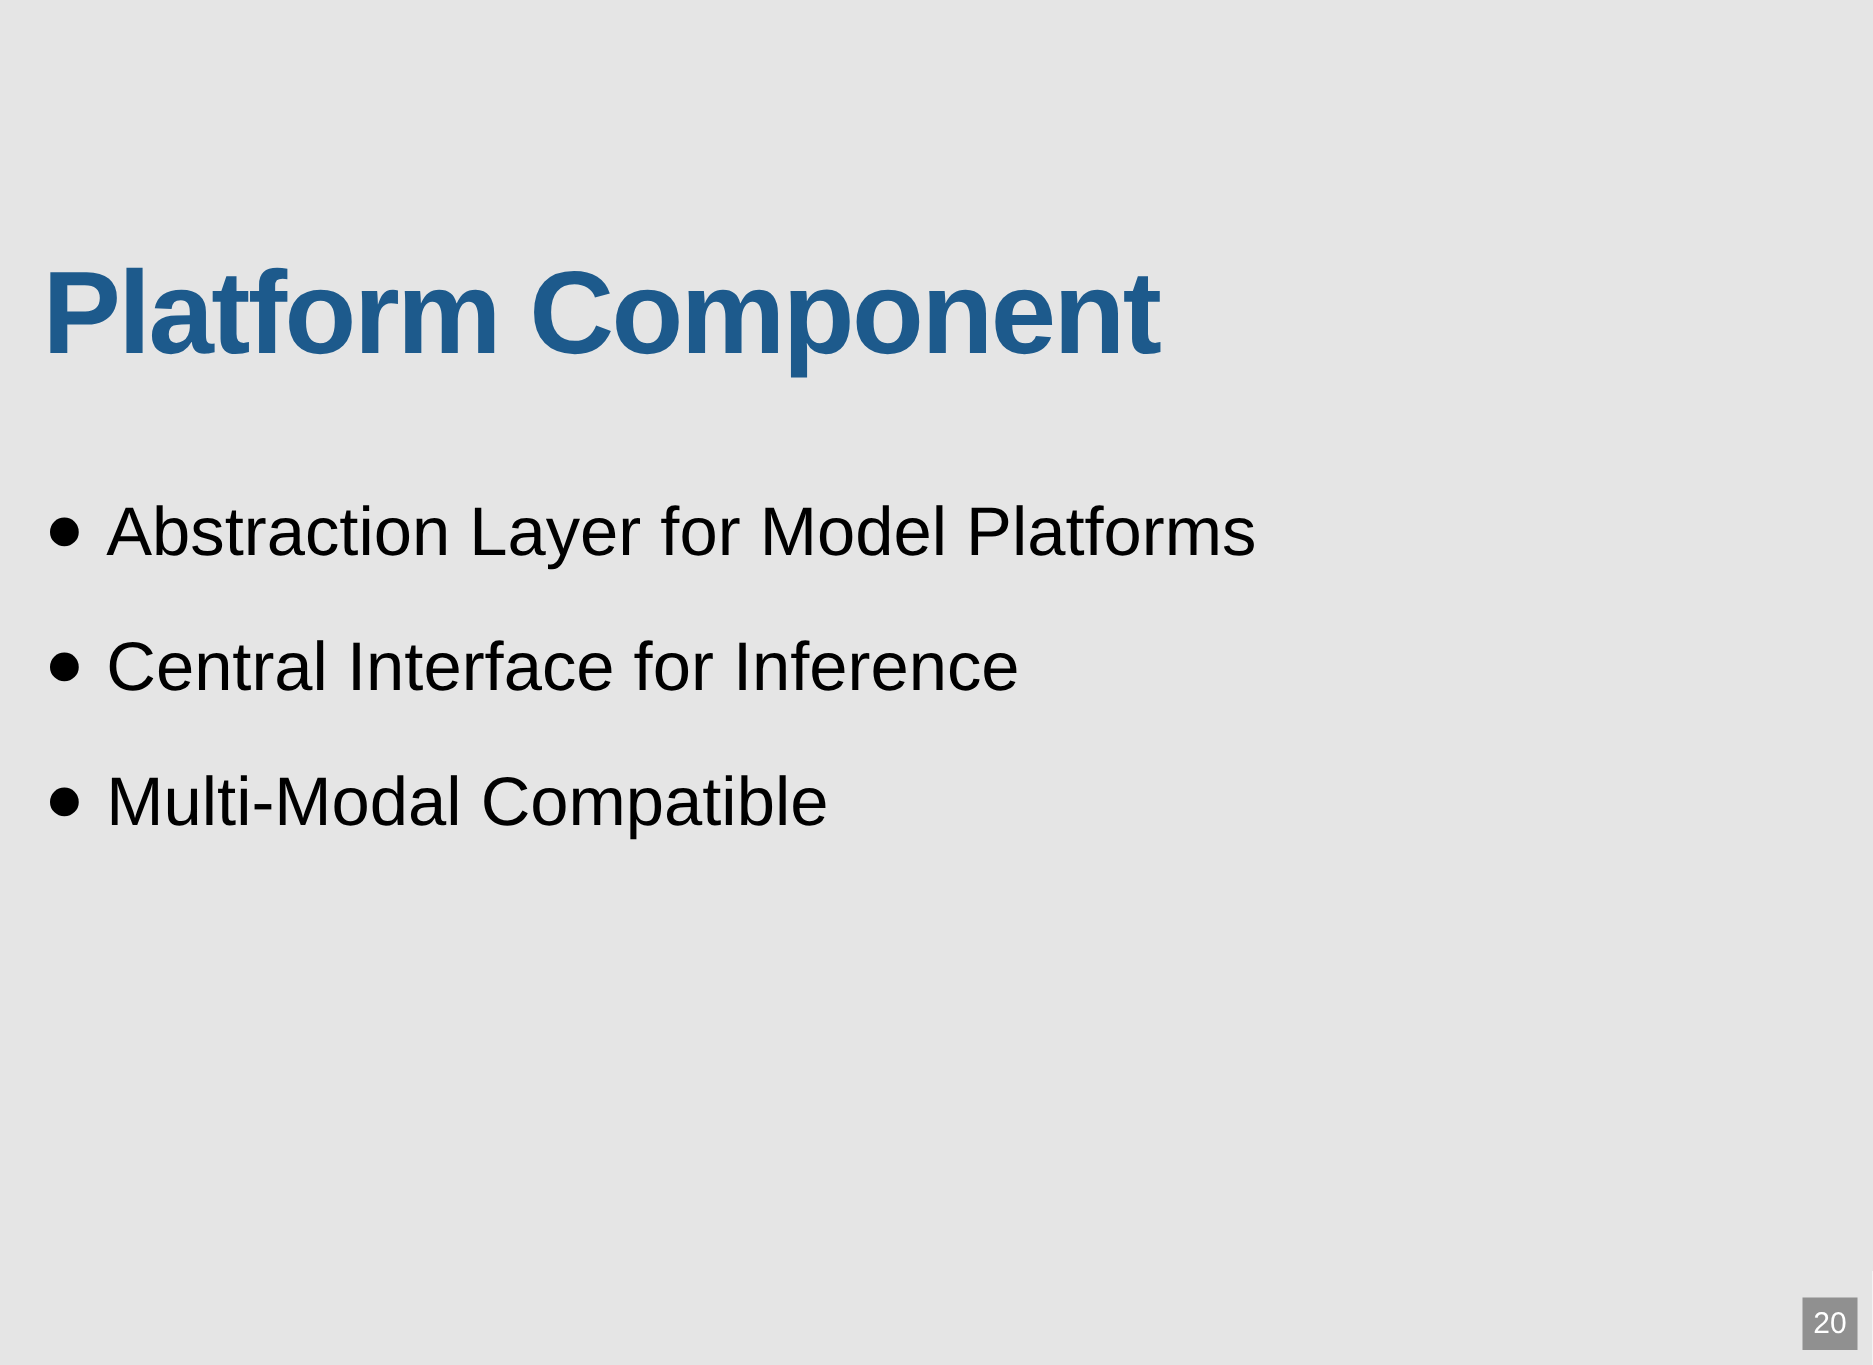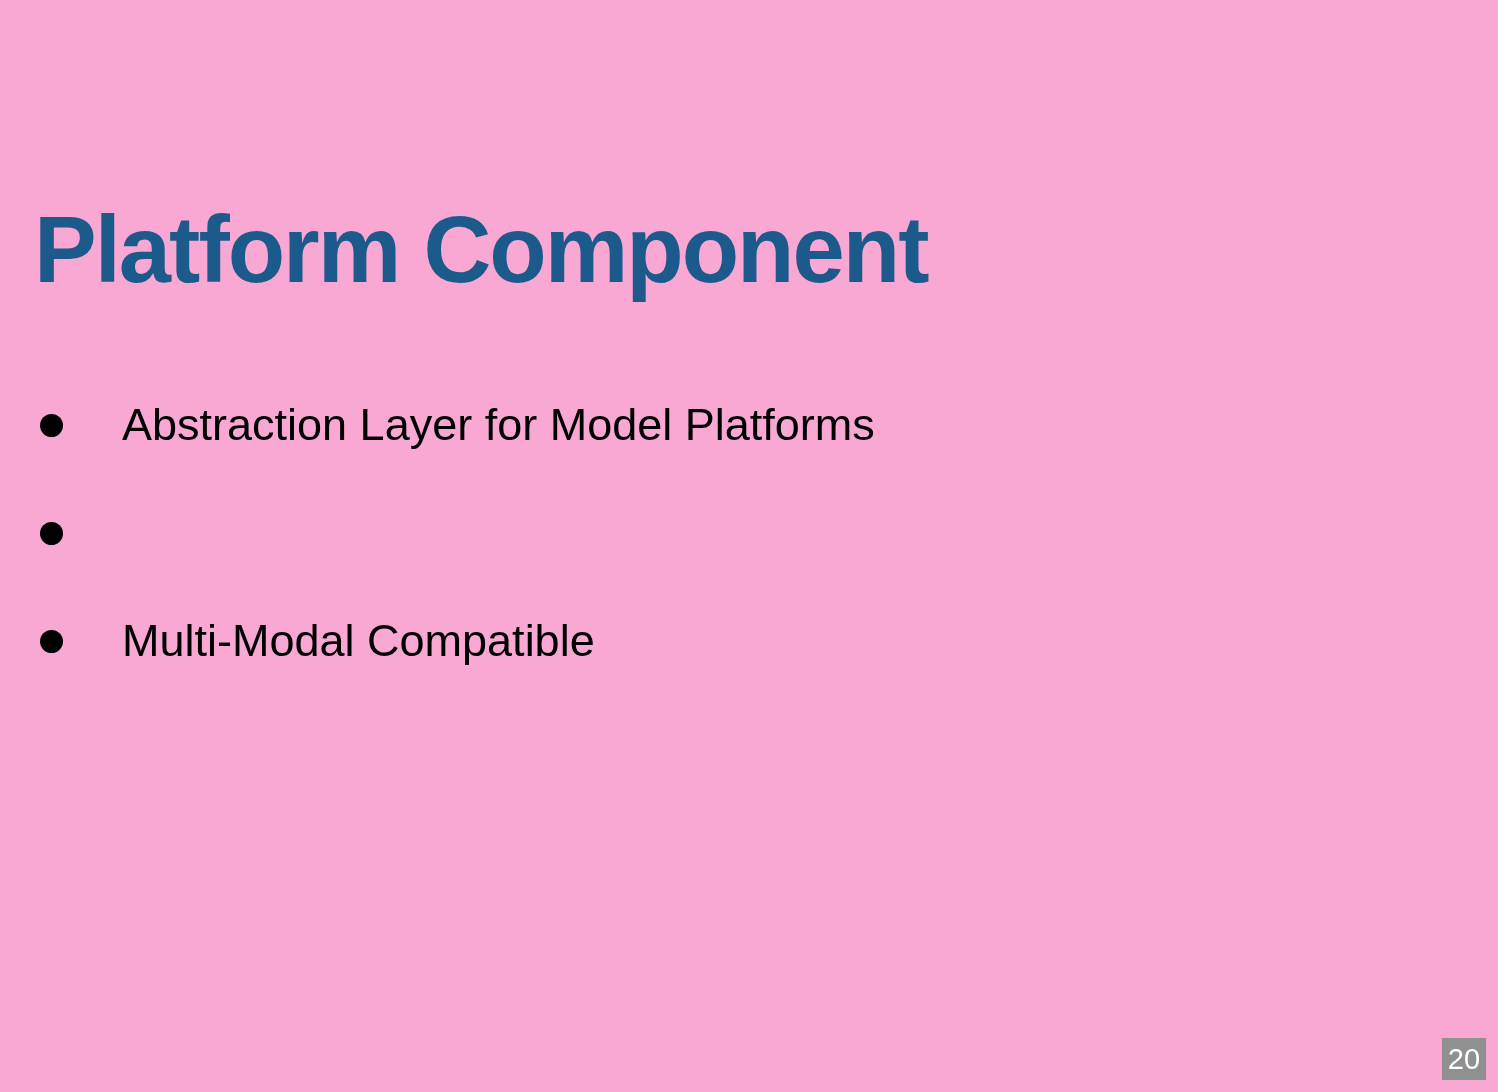--- a/index.html
+++ b/index.html
@@ -7,21 +7,21 @@
     width: 1498px;
     height: 1092px;
     background: #ffffff;
     overflow: hidden;
     font-family: "Liberation Sans", sans-serif;
   }
   .slide {
     position: relative;
     width: 1498px;
     height: 1092px;
-    background: #f9a8d4;
+    background: #e5e5e5;
   }
   .slide-title {
     position: absolute;
     left: 34px;
     top: 198px;
     font-size: 94px;
     font-weight: bold;
     letter-spacing: -2px;
     line-height: 1.1;
     color: #1d5a8c;
@@ -31,62 +31,62 @@
     position: absolute;
     left: 0;
     top: 371px;
     width: 1498px;
     list-style: none;
   }
   .bullet-item {
     display: flex;
     align-items: center;
     height: 108px;
-    font-size: 45px;
+    font-size: 55px;
     color: #000000;
     white-space: nowrap;
-    gap: 37px;
   }
   .bullet-dot {
     flex: 0 0 auto;
     width: 23px;
     height: 23px;
     margin-left: 40px;
     margin-right: 22px;
     border-radius: 50%;
     background: #000000;
   }
   .page-badge {
     position: absolute;
     right: 12px;
     top: 1038px;
     width: 44px;
     height: 42px;
     background: #909090;
     color: #ffffff;
-    font-size: 29px;
+    font-size: 24px;
     display: flex;
     align-items: center;
     justify-content: center;
   }
 </style>
 </head>
 <body>
 
 <div class="slide">
 
   <h1 class="slide-title">Platform Component</h1>
 
   <ul class="bullet-list">
     <li class="bullet-item">
       <span class="bullet-dot"></span>
       <span>Abstraction Layer for Model Platforms</span>
     </li>
     <li class="bullet-item">
       <span class="bullet-dot"></span>
+      <span>Central Interface for Inference</span>
     </li>
     <li class="bullet-item">
       <span class="bullet-dot"></span>
       <span>Multi-Modal Compatible</span>
     </li>
   </ul>
 
   <div class="page-badge">20</div>
 
 </div>

